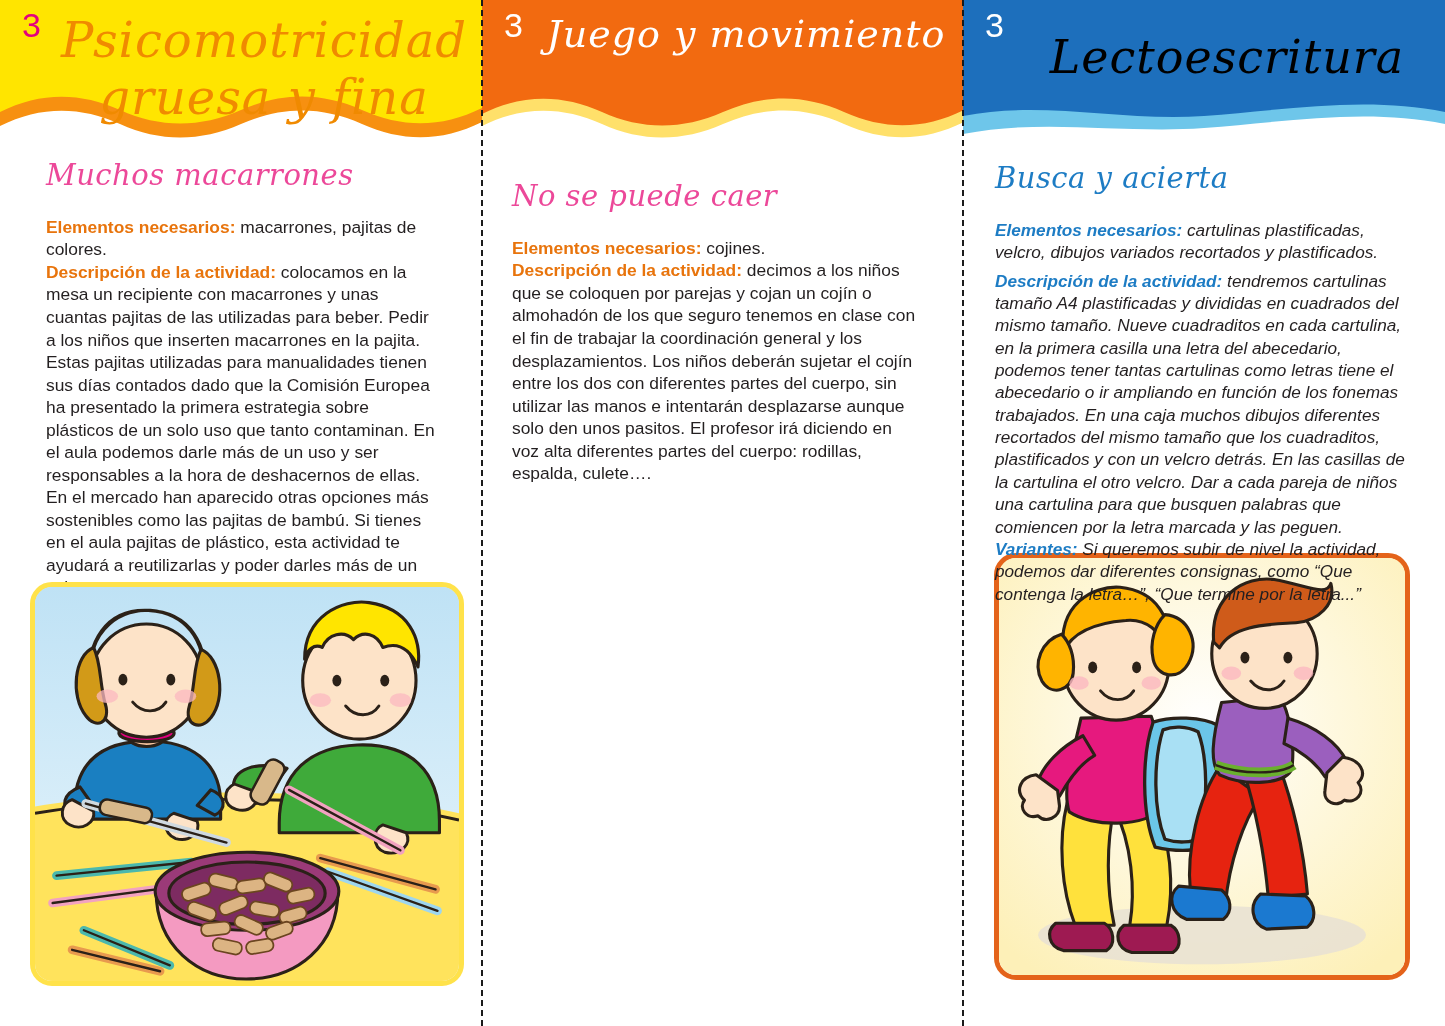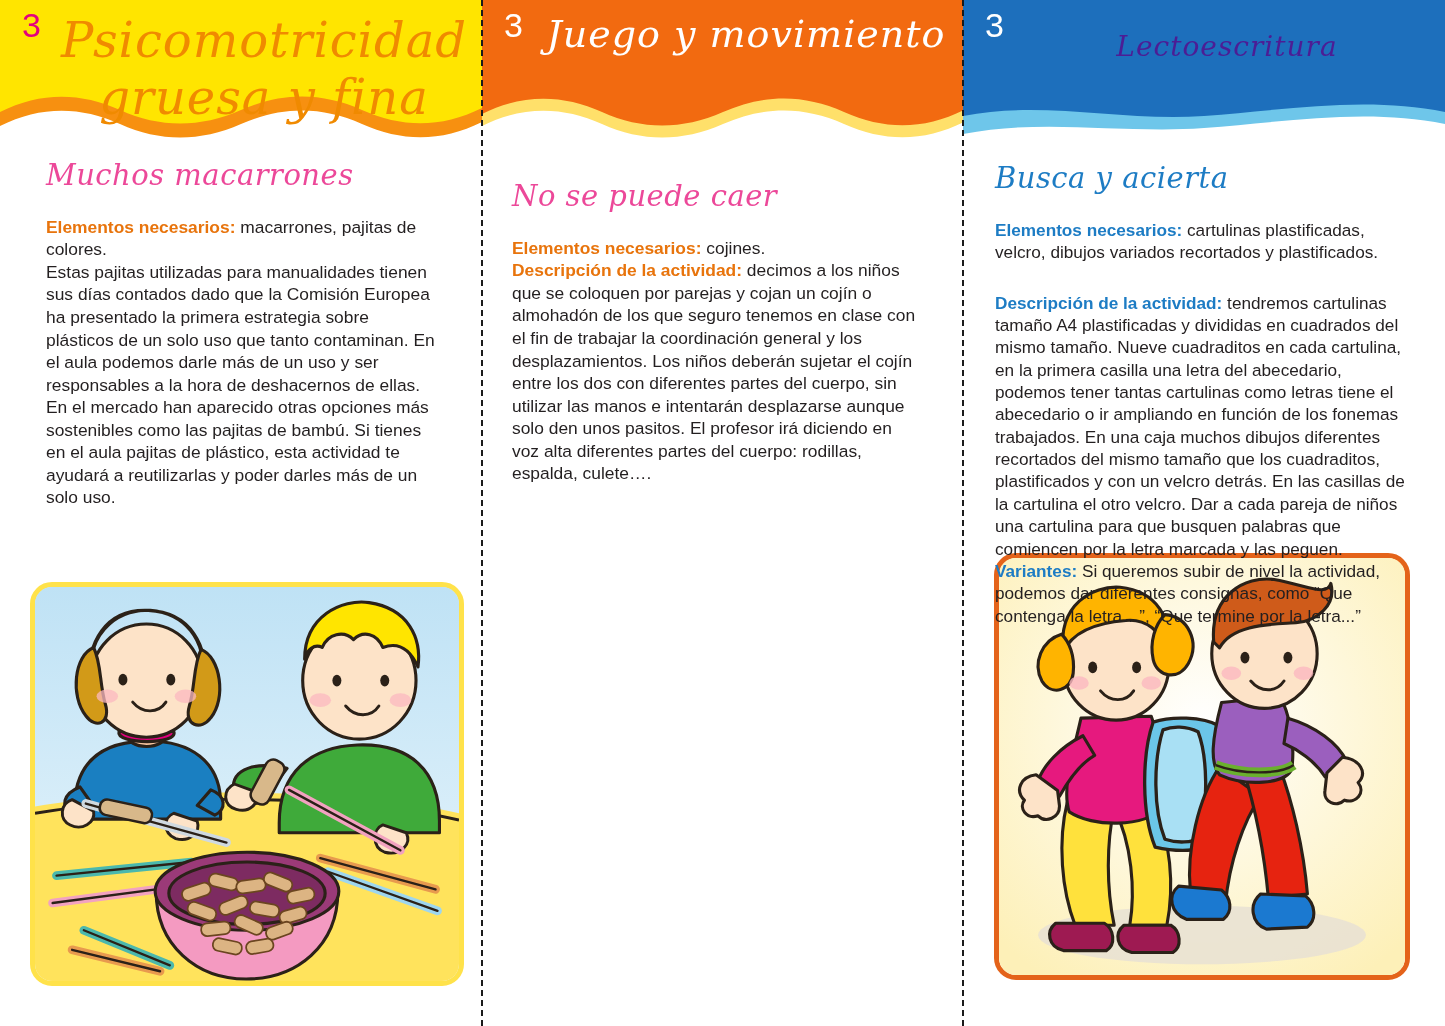--- a/index.html
+++ b/index.html
@@ -48,21 +48,21 @@
     text-align: center;
     font-family: "DejaVu Serif", serif;
     font-style: italic;
     font-weight: 400;
     font-size: 40px;
     line-height: 1.18;
     letter-spacing: 1px;
   }
   .b-yellow .banner-title { color: #f08a00; font-size: 48px; }
   .b-orange .banner-title { color: #ffffff; font-size: 38px; }
-  .b-blue   .banner-title { color: #4c1d95; font-size: 28px; top: 30px; }
+  .b-blue   .banner-title { color: #000000; font-size: 46px; top: 30px; }
 
   
   .body-wrap { position: absolute; left: 0; width: 482px; }
   .c1 .body-wrap { top: 160px; padding: 0 42px 0 46px; }
   .c2 .body-wrap { top: 181px; padding: 0 42px 0 30px; }
   .c3 .body-wrap { top: 163px; padding: 0 40px 0 32px; }
 
   .act-title {
     font-family: "DejaVu Serif", serif;
     font-style: italic;
@@ -76,23 +76,23 @@
 
   .para {
     font-family: "Liberation Sans", sans-serif;
     font-size: 17.4px;
     line-height: 1.295;
     color: #231f20;
     text-align: left;
     margin-bottom: 0;
     margin-top: 24px;
   }
-  .c3 .para { font-size: 17.2px; line-height: 1.30; }
+  .c3 .para { font-size: 17.2px; line-height: 1.30; font-style: italic; }
   .para + .para { margin-top: 0px; }
-  .para.gap { margin-top: 28px; }
+  .para.gap { margin-top: 6px; }
 
   .lbl { font-weight: bold; }
   .c1 .lbl, .c2 .lbl { color: #e8740c; }
   .c3 .lbl { color: #1d7cc4; }
 
   
   .illus {
     position: absolute;
     border-radius: 22px;
     overflow: hidden;
@@ -121,20 +121,21 @@
         <path d="M0,26 C40,6 80,6 120,24 C160,42 200,42 241,24 C282,6 322,6 362,24 C402,42 442,42 482,22 L482,48 L0,48 Z" fill="#ffffff"></path>
         <path d="M0,20 C40,0 80,0 120,18 C160,36 200,36 241,18 C282,0 322,0 362,18 C402,36 442,36 482,16 L482,30 C442,50 402,50 362,32 C322,14 282,14 241,32 C200,50 160,50 120,32 C80,14 40,14 0,34 Z" fill="#f79010"></path>
       </svg>
       <div class="banner-num">3</div>
       <div class="banner-title">Psicomotricidad gruesa y fina</div>
     </div>
 
     <div class="body-wrap">
       <div class="act-title">Muchos macarrones</div>
       <p class="para"><span class="lbl">Elementos necesarios:</span><span> macarrones, pajitas de colores.</span></p>
+      <p class="para"><span class="lbl">Descripción de la actividad:</span><span> colocamos en la mesa un recipiente con macarrones y unas cuantas pajitas de las utilizadas para beber. Pedir a los niños que inserten macarrones en la pajita.</span></p>
       <p class="para">Estas pajitas utilizadas para manualidades tienen sus días contados dado que la Comisión Europea ha presentado la primera estrategia sobre plásticos de un solo uso que tanto contaminan. En el aula podemos darle más de un uso y ser responsables a la hora de deshacernos de ellas. En el mercado han aparecido otras opciones más sostenibles como las pajitas de bambú. Si tienes en el aula pajitas de plástico, esta actividad te ayudará a reutilizarlas y poder darles más de un solo uso.</p>
     </div>
 
     <div class="illus illus-1">
       <svg viewBox="0 0 434 404" preserveAspectRatio="none">
         <defs>
           <linearGradient id="sky1" x1="0" y1="0" x2="0" y2="1">
             <stop offset="0" stop-color="#bfe2f5"></stop>
               <stop offset="1" stop-color="#eaf6fc"></stop>
           </linearGradient>

